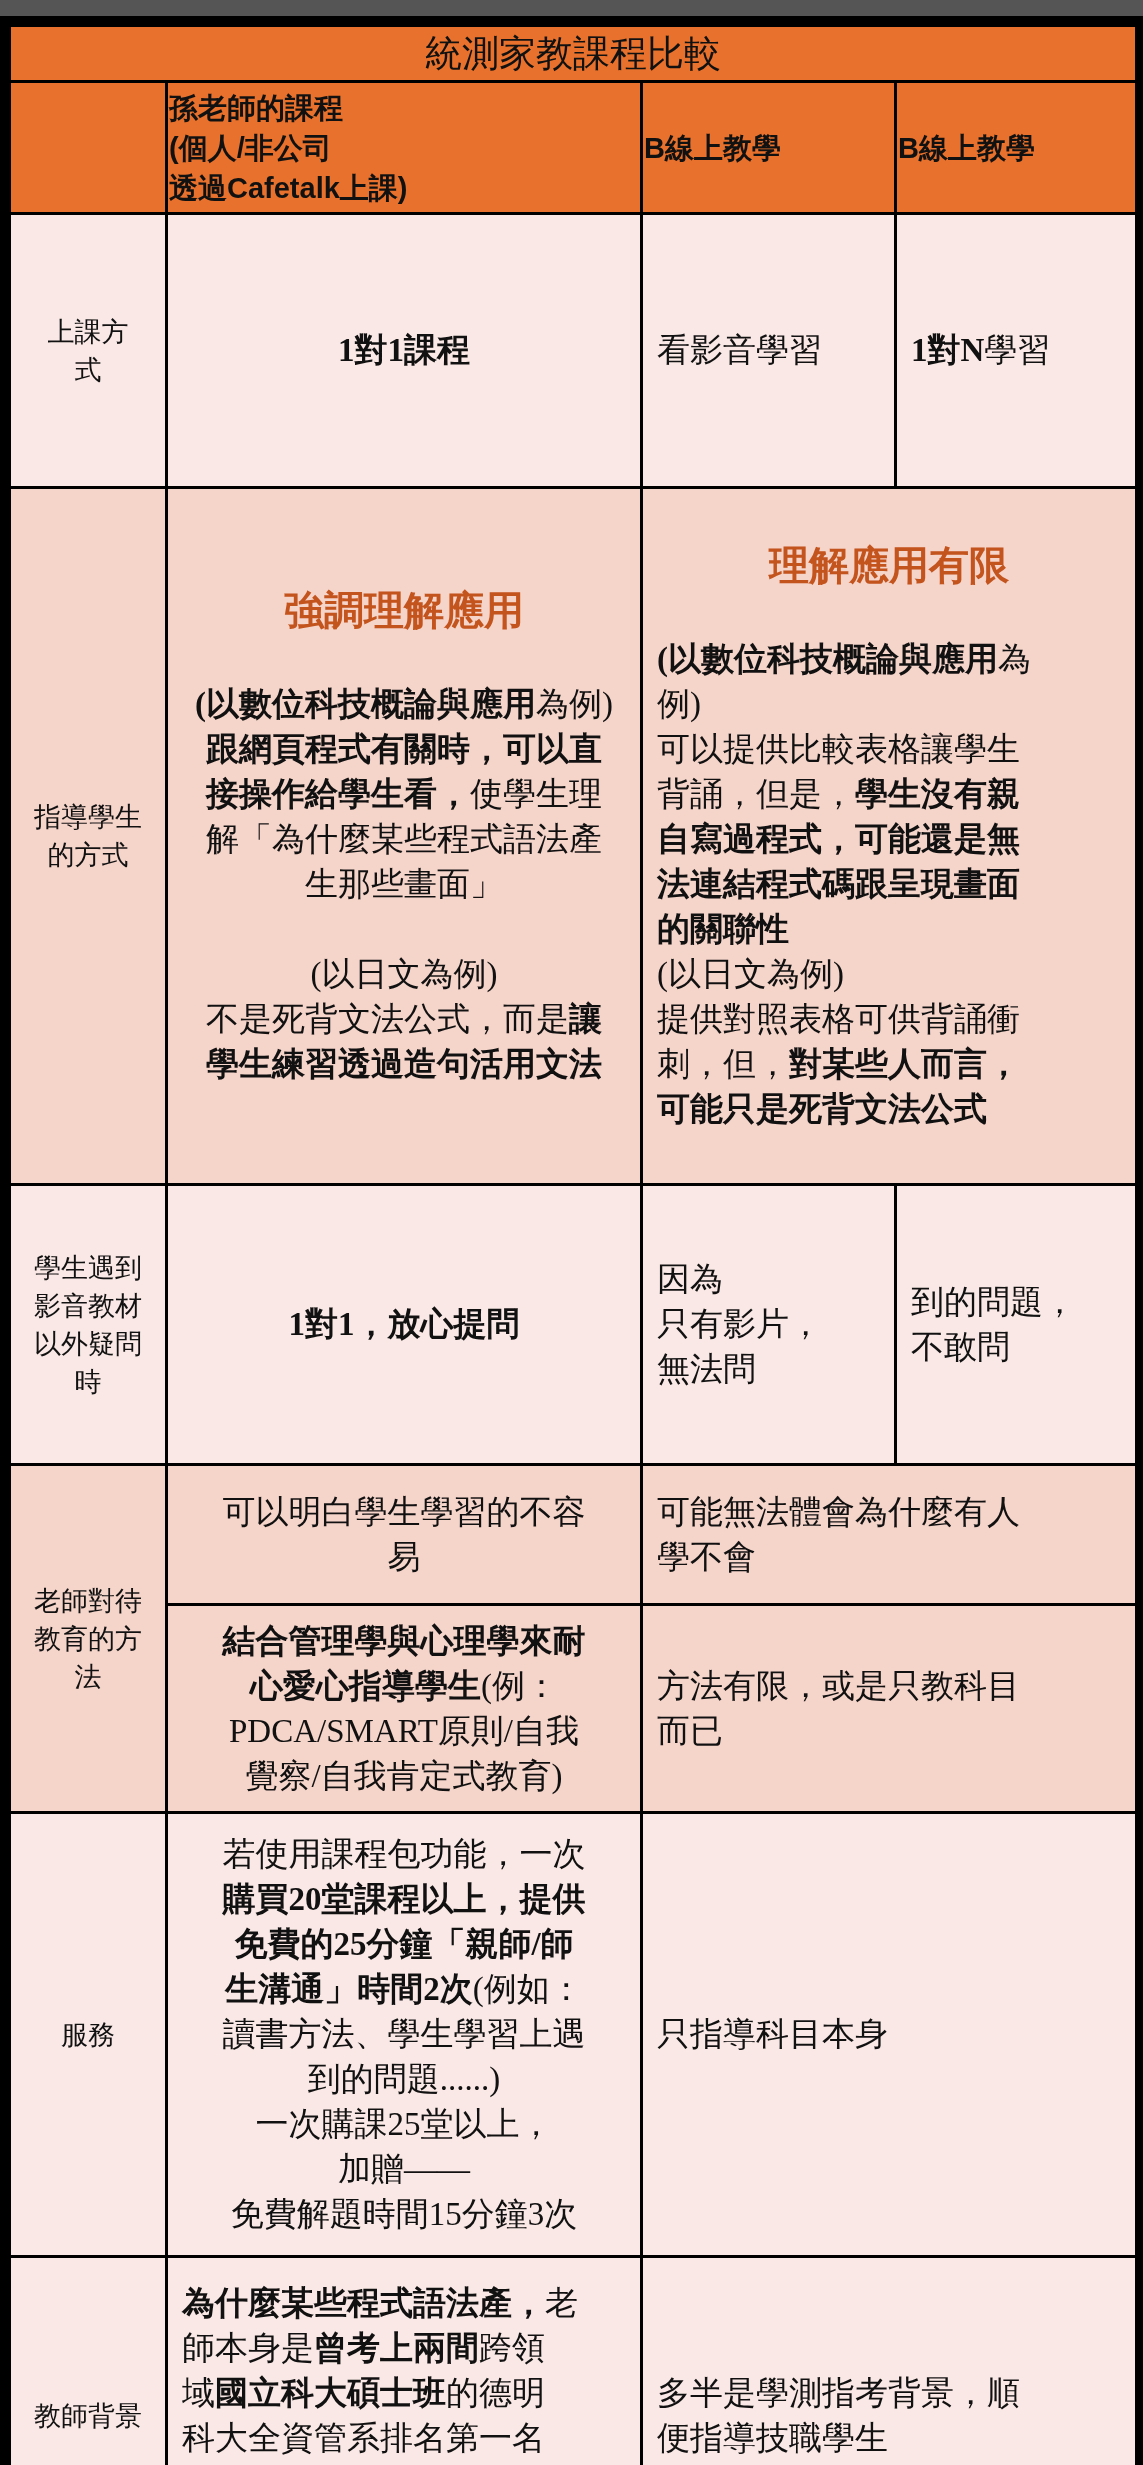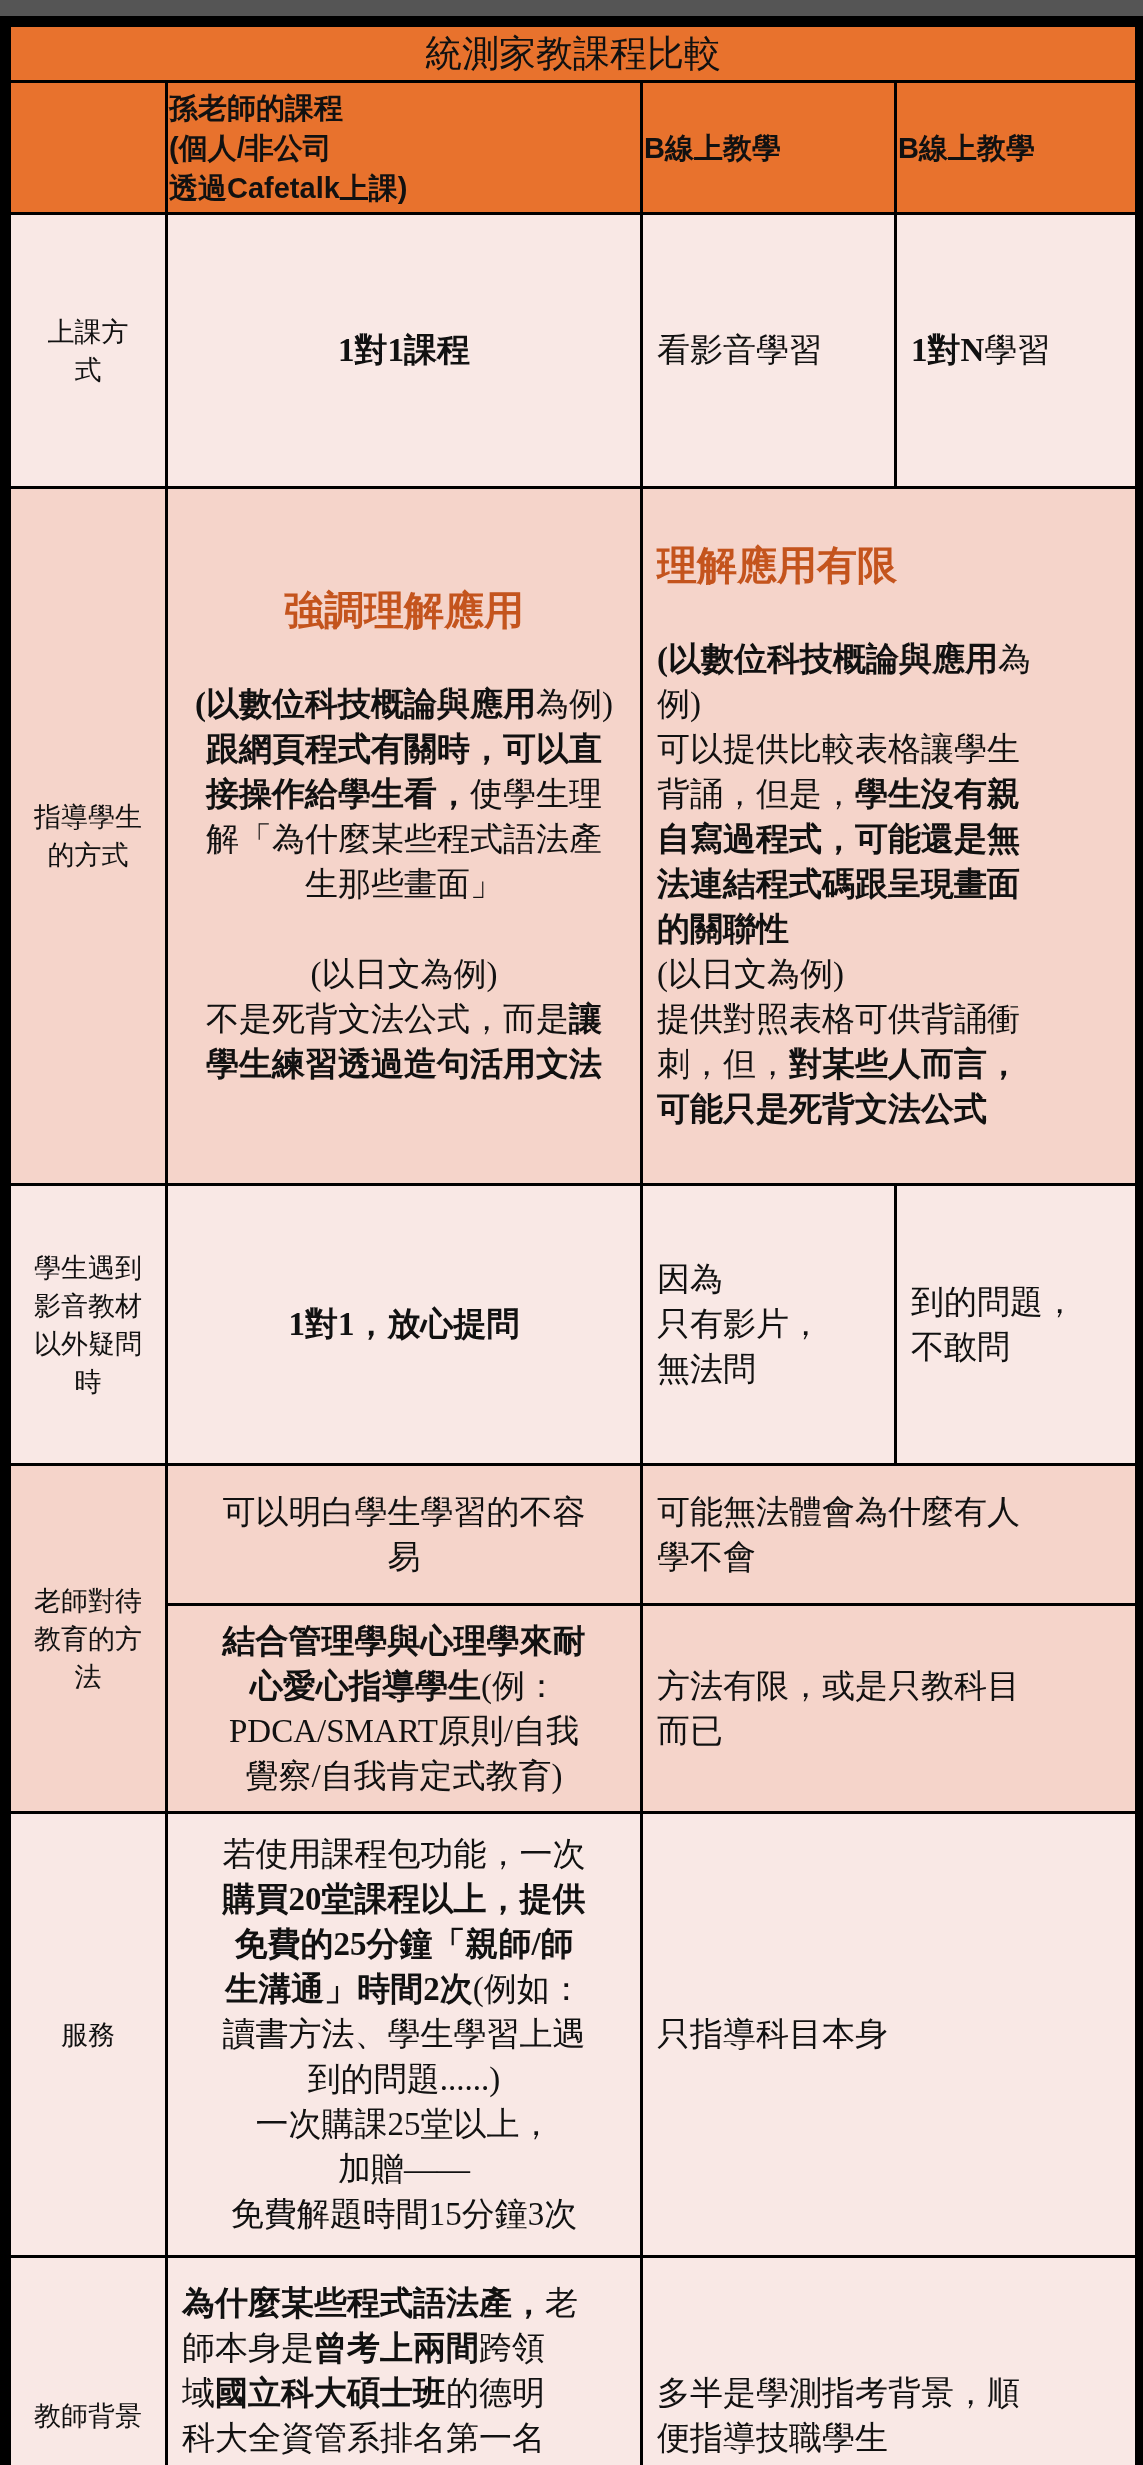--- a/index.html
+++ b/index.html
@@ -61,20 +61,21 @@
     padding:6px 14px;
   }
   .ctr{text-align:center;}
   .lft{text-align:left;}
   .b{font-weight:bold;}
   .cell-heading{
     font-weight:bold;
     font-size:40px;
     line-height:52px;
     color:#C4541D;
+    text-align:center;
     white-space:pre-line;
   }
 </style>
 </head>
 <body>
 
 <div class="frame">
   <table class="cmp">
     <colgroup>
       <col style="width:157px">

